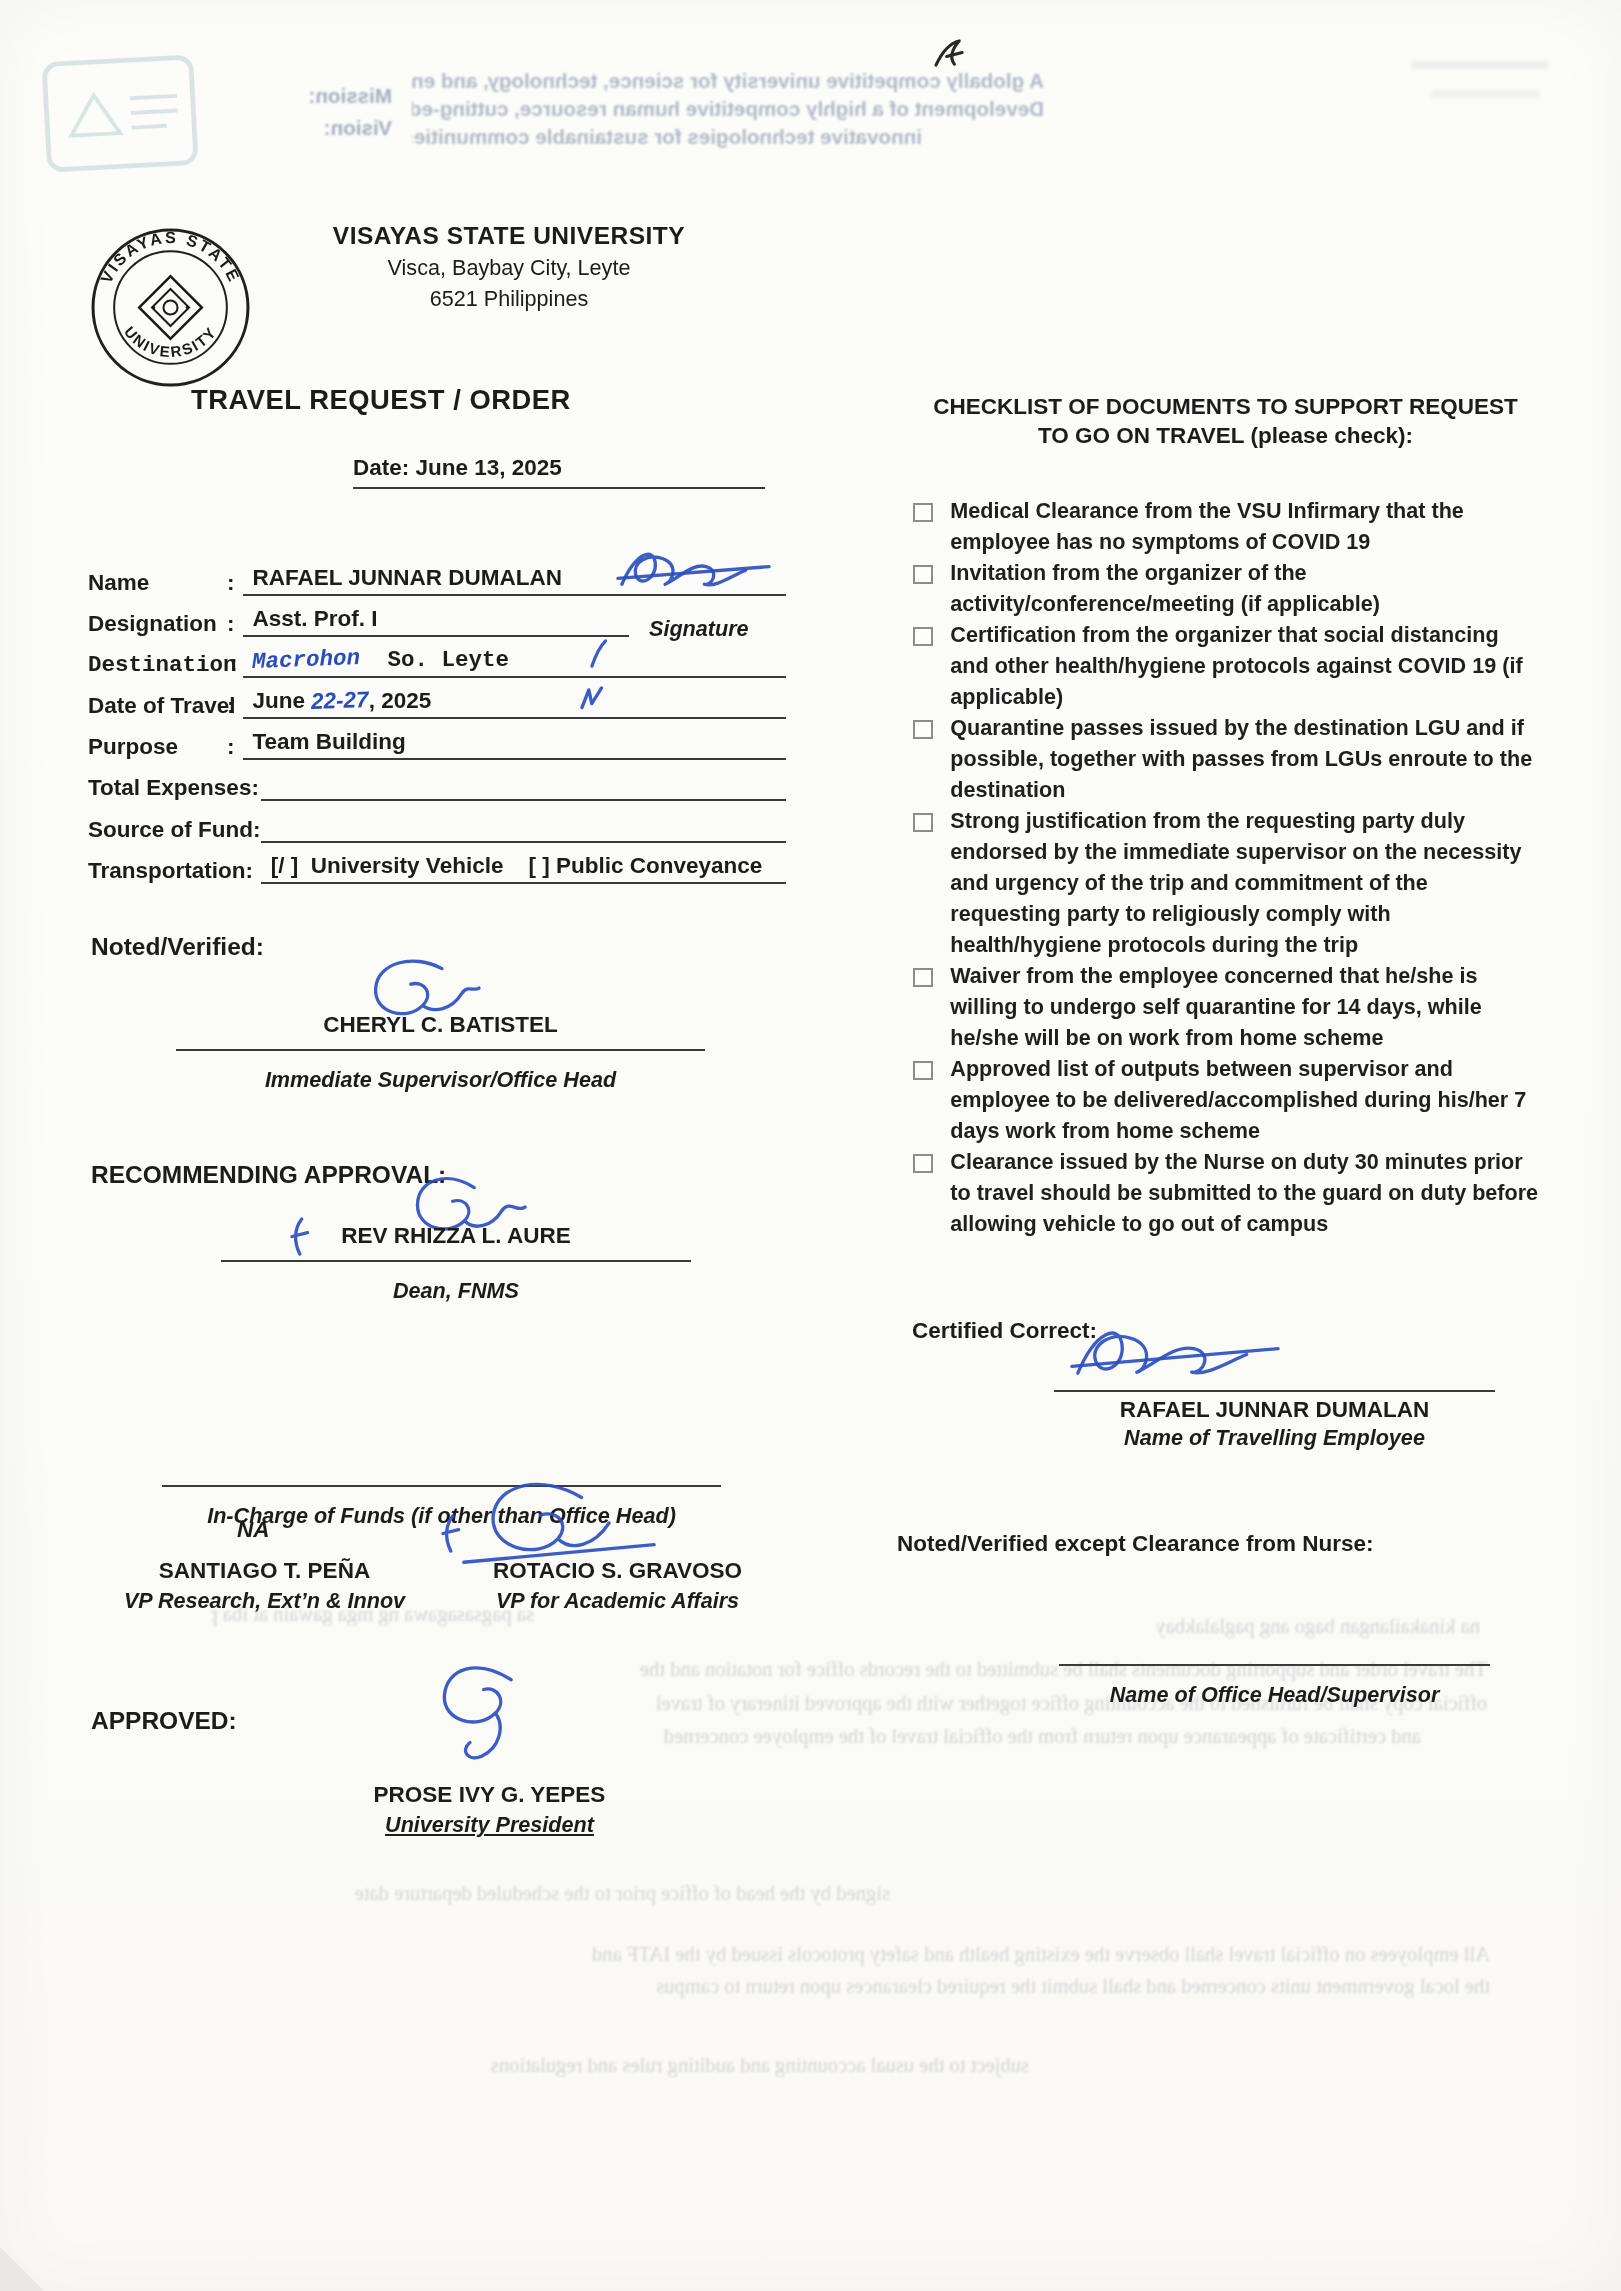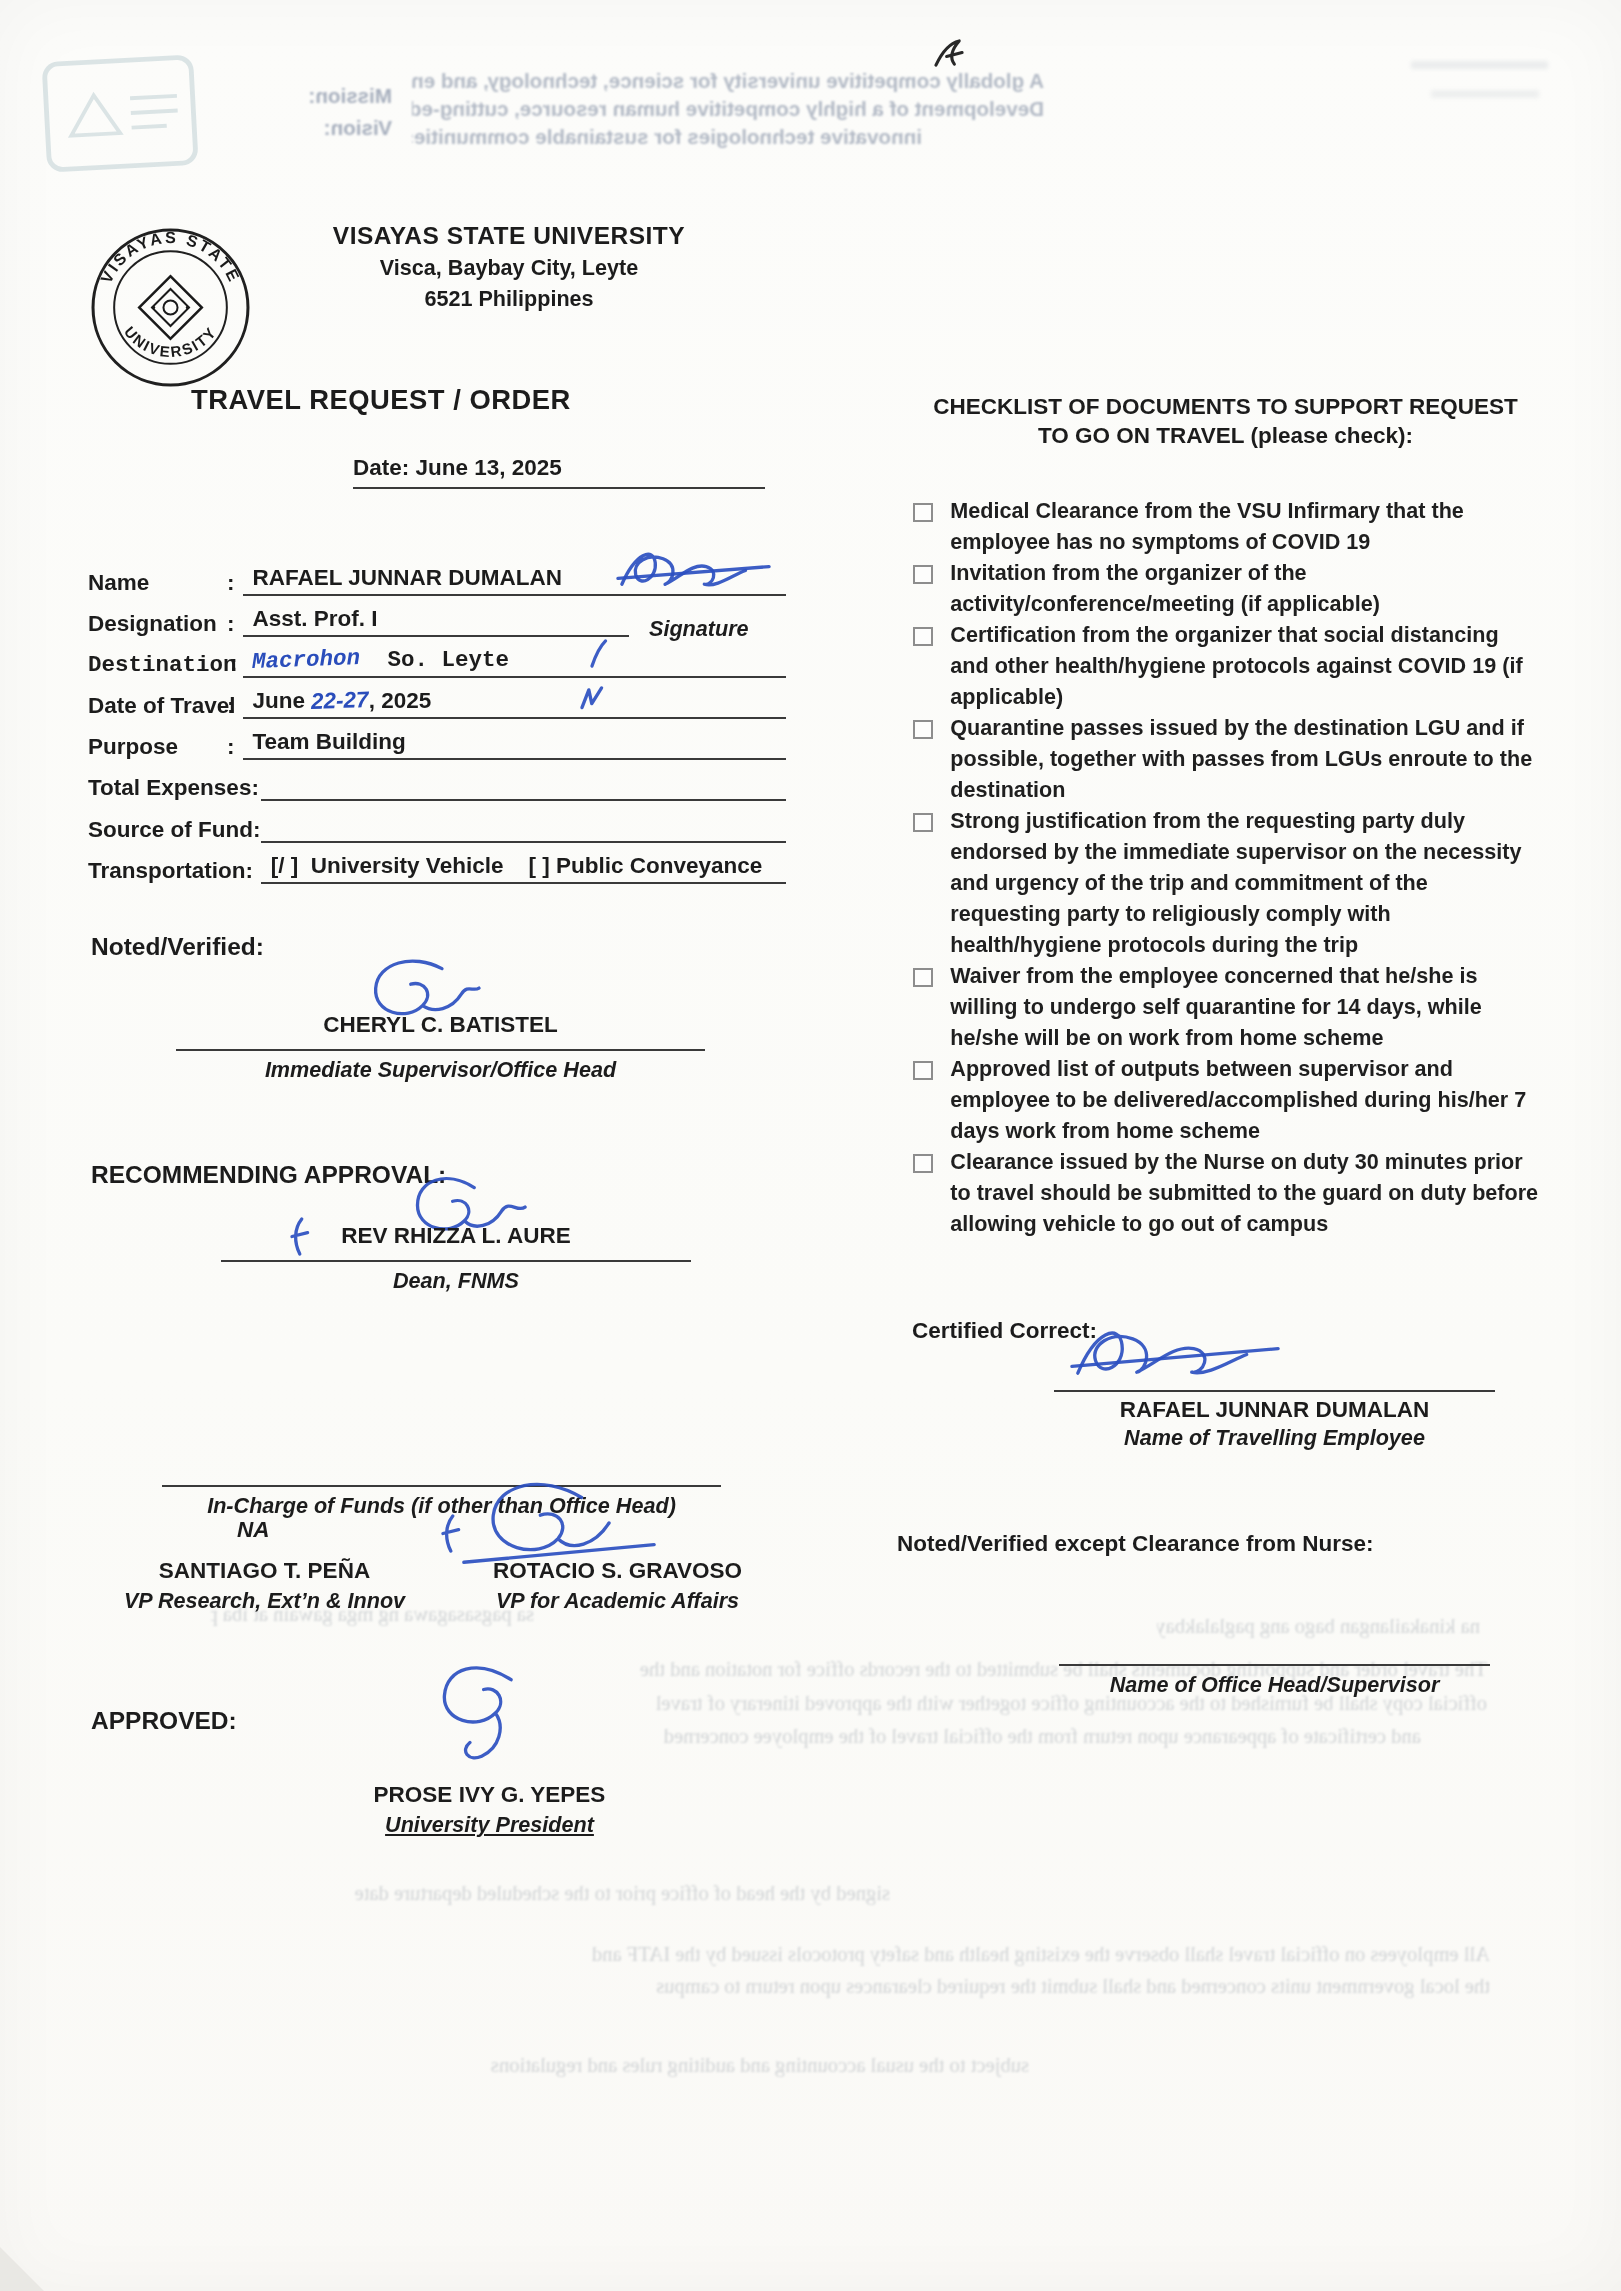--- a/index.html
+++ b/index.html
@@ -13,38 +13,38 @@
     color:#1c1c1c;
   }
   .abs{position:absolute;}
   .b{font-weight:bold;}
   .i{font-style:italic;}
   .c{text-align:center;}
   .nowrap{white-space:nowrap;}
 
   
   .hdr-uni{font-size:24.5px;font-weight:bold;letter-spacing:0.5px;}
-  .hdr-addr{font-size:21.6px;margin-top:4.9px;font-weight:bold;}
+  .hdr-addr{font-size:21.6px;margin-top:4.9px;}
 
   
   .title{font-size:27.4px;font-weight:bold;letter-spacing:0.5px;}
   .date-box{border-bottom:2px solid #3a3a3a;text-align:left;padding-bottom:5.9px;font-size:22.5px;font-weight:bold;}
   .form-row{position:absolute;display:flex;align-items:flex-end;font-size:22.5px;height:35px;}
   .lbl{font-weight:bold;white-space:nowrap;width:139px;flex:none;}
   .colon{font-weight:bold;width:15.7px;flex:none;}
   .val{flex:1;border-bottom:2px solid #3a3a3a;padding:0 3.9px 2.9px 9.8px;white-space:nowrap;font-weight:bold;}
   .ink{color:#2a4dbb;font-style:italic;display:inline-block;transform:rotate(-2deg);}
   .sig-caption{font-size:21.6px;font-weight:bold;font-style:italic;}
 
   
   .sec-head{font-size:24.5px;font-weight:bold;}
   .name-block{position:absolute;text-align:center;}
   .name-block .nm{font-size:22.5px;font-weight:bold;padding-bottom:11px;}
   .name-block .rule{border-bottom:2px solid #3a3a3a;}
-  .name-block .cap{font-size:21.6px;font-weight:bold;font-style:italic;padding-top:6px;}
+  .name-block .cap{font-size:21.6px;font-weight:bold;font-style:italic;padding-top:16px;}
   .name-block .rule-top{border-top:2px solid #3a3a3a;}
   .name-block .nm-under{font-size:22.5px;font-weight:bold;padding-top:4.9px;}
 
   
   .chk-head{font-size:22.5px;font-weight:bold;line-height:29px;text-align:center;}
   .chk-item{display:flex;align-items:flex-start;}
   .chk-box{width:15.7px;height:15.7px;border:2px solid #8d8d8d;margin:7.8px 17.6px 0 0;flex:none;background:#fdfdfc;}
   .chk-text{font-size:21.6px;font-weight:bold;line-height:31px;color:#1f1f1f;}
 
   

